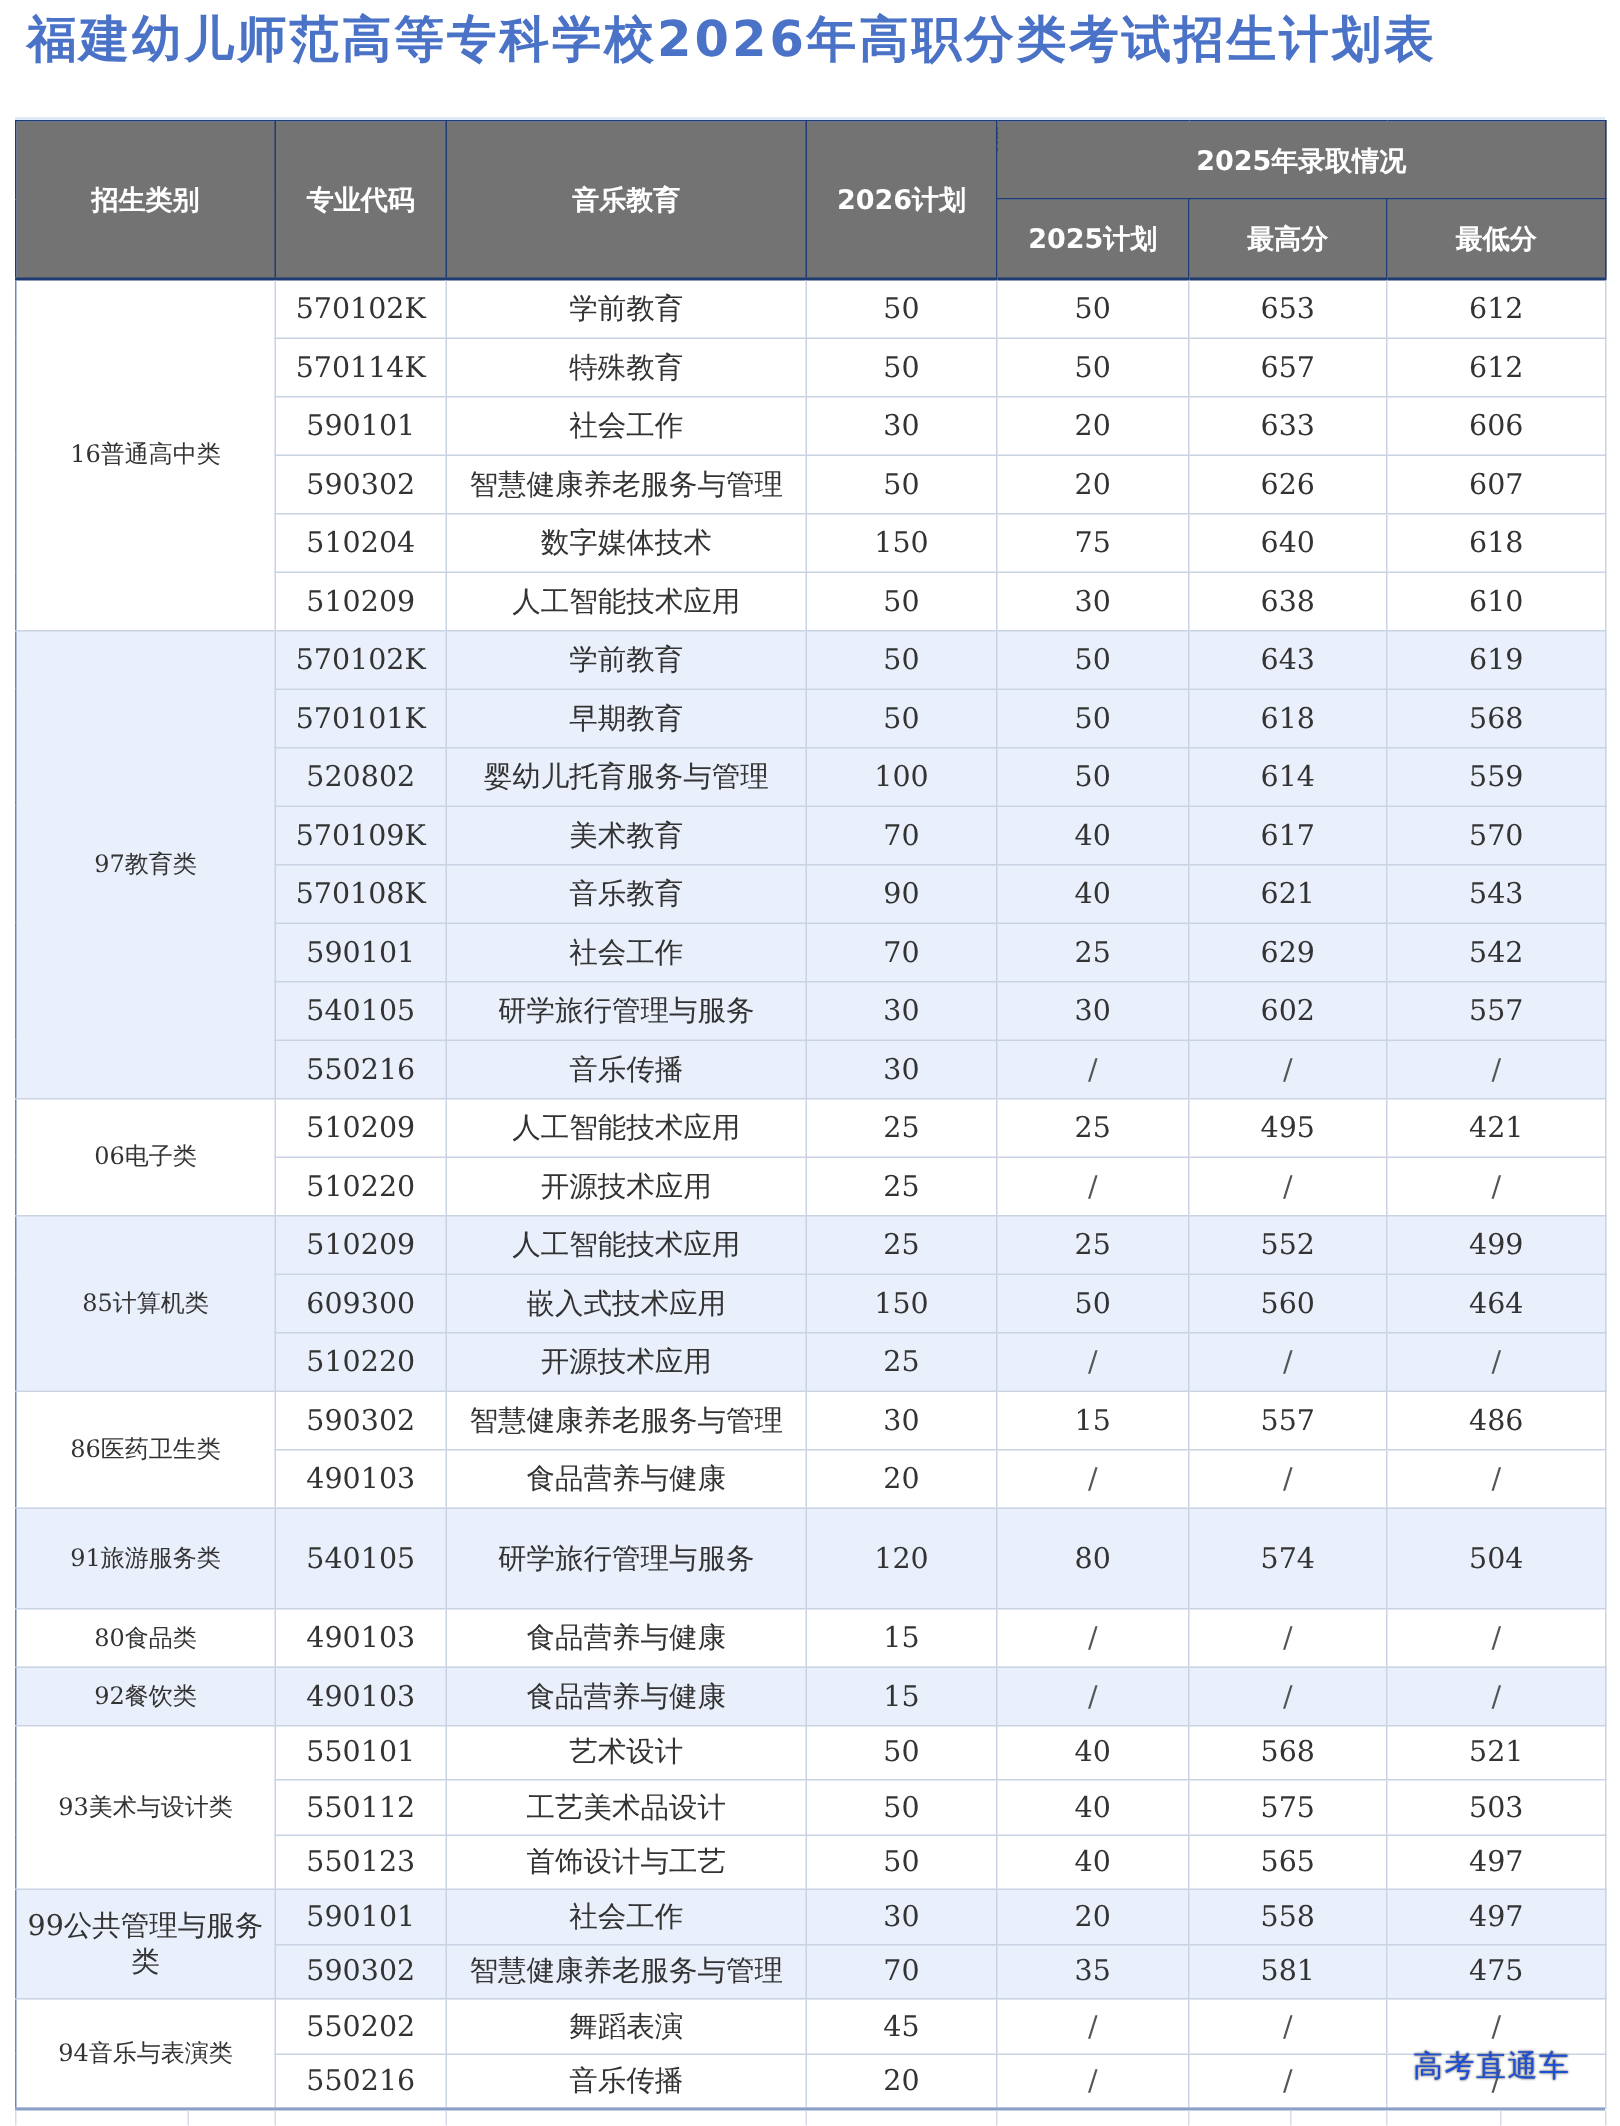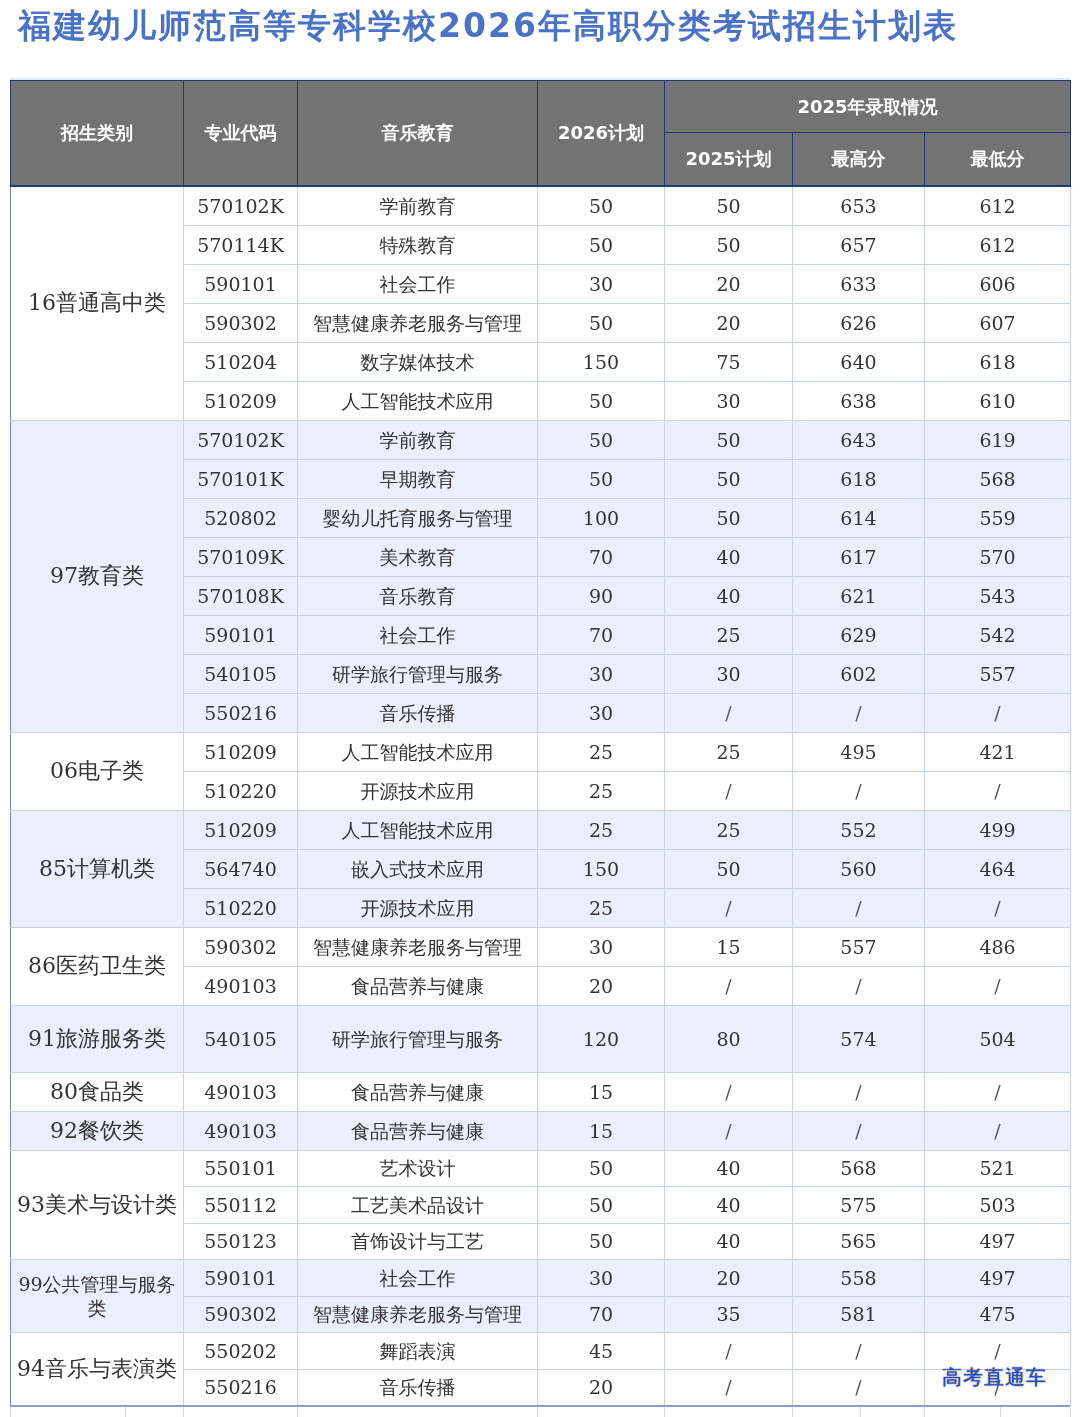--- a/index.html
+++ b/index.html
@@ -3,21 +3,21 @@
 <meta charset="utf-8">
 <style>
   html,body{margin:0;padding:0;background:#ffffff;}
   body{width:1080px;height:1417px;overflow:hidden;position:relative;font-family:"DejaVu Serif","Liberation Serif",serif;color:#333;}
   .title{position:absolute;left:0;top:4px;width:976px;text-align:center;font-family:"DejaVu Sans","Liberation Sans",sans-serif;font-weight:bold;font-size:33px;letter-spacing:2px;color:#4a72c6;line-height:44px;}
   .subtitle{position:absolute;left:0;top:46px;width:1080px;text-align:center;font-family:"DejaVu Sans","Liberation Sans",sans-serif;font-weight:bold;font-size:19px;color:#222;line-height:26px;margin-top:33px;}
   .topline{position:absolute;left:10px;top:78px;width:1060px;height:3px;background:#dfe8f5;}
   table{position:absolute;left:10px;top:80px;border-collapse:collapse;table-layout:fixed;width:1060px;}
   th{background:#737373;color:#fff;font-family:"DejaVu Sans","Liberation Sans",sans-serif;font-weight:bold;font-size:18px;border:1.5px solid #1f3b73;text-align:center;padding:0;}
   td{border:1px solid #c9d3e3;text-align:center;font-size:19px;padding:0;height:38px;line-height:20px;color:#333;}
-  td.cat{font-size:22px;}
+  td.cat{font-size:16px;}
   tr.alt td{background:#e9effb;}
   td.first{border-left:1.5px solid #6f86b5;}
   td.last{border-right:1.5px solid #c9d3e3;}
   .slash{color:#555;}
   tbody tr.first-row td{border-top:2px solid #1f3b73;}
   .tall td{height:66px;text-align:center;}
   .short td{height:35.5px;text-align:center;}
   .bottom-rule{position:absolute;left:10px;top:1405px;width:1060px;height:2px;background:#8aa0c6;}
   .ghost{position:absolute;top:1407px;height:10px;border-left:1px solid #d6dde9;}
   .watermark{position:absolute;left:942px;top:1364px;font-family:"DejaVu Sans","Liberation Sans",sans-serif;font-size:20px;color:#1d4ed8;text-shadow:0 0 2px #6b6b6b,0 0 1px #555;letter-spacing:1px;}
@@ -188,21 +188,21 @@
       <tr class="alt">
         <td rowspan="3" class="cat first">85计算机类</td>
         <td>510209</td>
         <td>人工智能技术应用</td>
         <td>25</td>
         <td>25</td>
         <td>552</td>
         <td class="last">499</td>
       </tr>
       <tr class="alt">
-        <td>564740</td>
+        <td>609300</td>
         <td>嵌入式技术应用</td>
         <td>150</td>
         <td>50</td>
         <td>560</td>
         <td class="last">464</td>
       </tr>
       <tr class="alt">
         <td>510220</td>
         <td>开源技术应用</td>
         <td>25</td>

